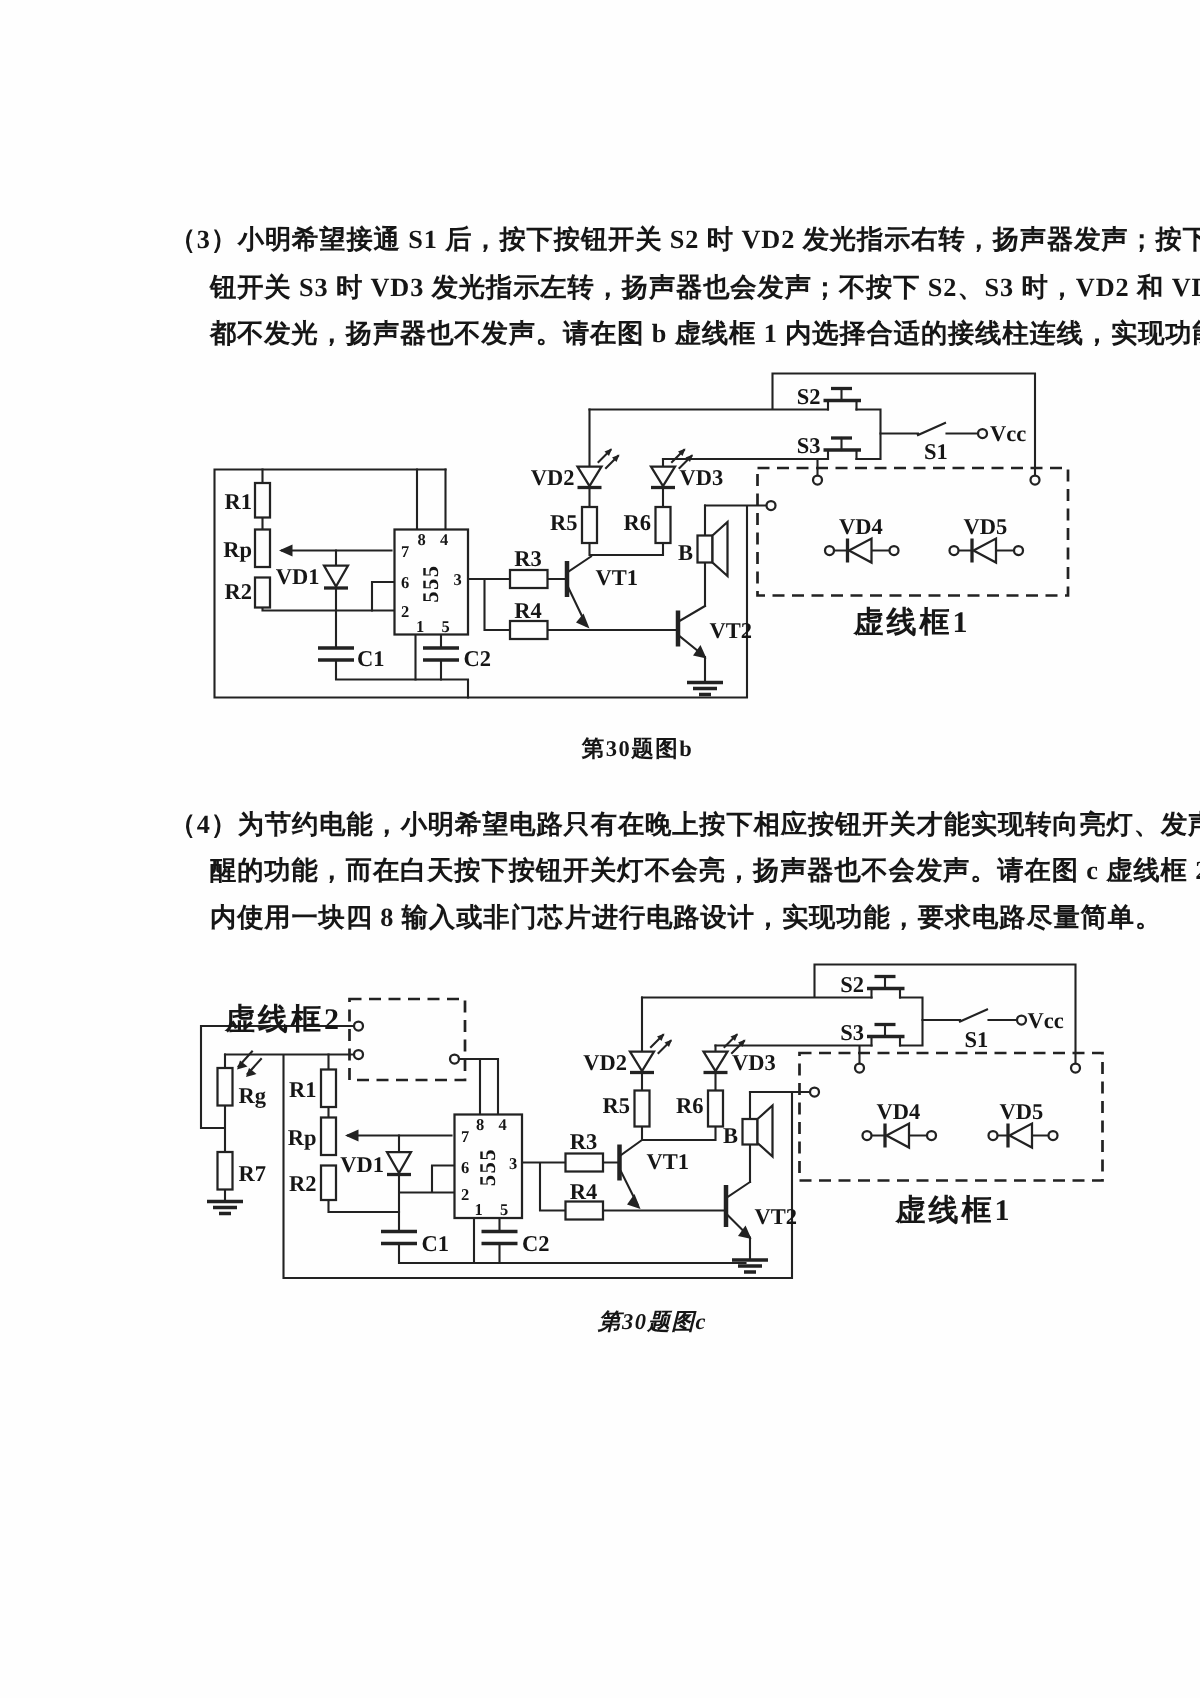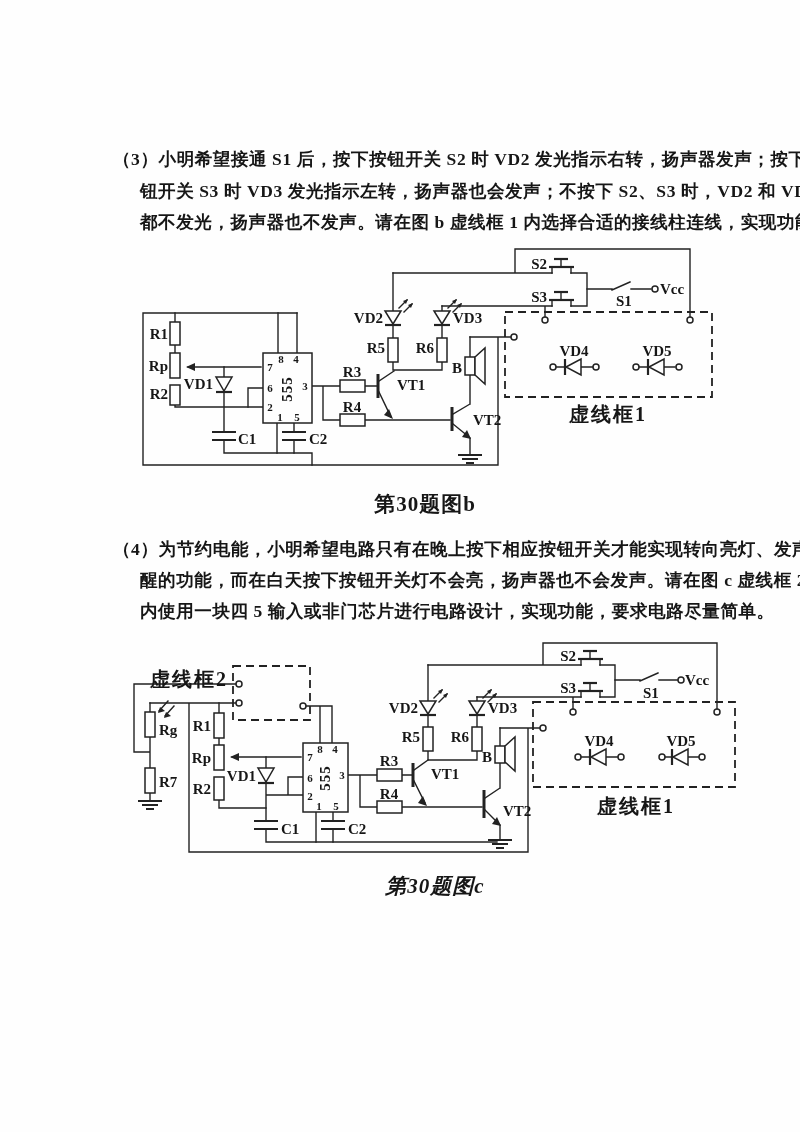--- a/index.html
+++ b/index.html
@@ -5,21 +5,21 @@
   html,body{margin:0;padding:0;background:#e8e8e8;}
   .page{
     position:relative;width:800px;height:1132px;background:#fefefe;
     font-family:"Liberation Serif","DejaVu Serif",serif;color:#1c1c1c;overflow:hidden;
   }
   .para-line{
     position:absolute;font-size:17.5px;font-weight:600;letter-spacing:0.6px;
     white-space:nowrap;color:#161616;
   }
   .caption{
-    position:absolute;font-size:21px;font-weight:600;letter-spacing:1px;
+    position:absolute;font-size:15px;font-weight:600;letter-spacing:1px;
     color:#161616;white-space:nowrap;text-align:center;
   }
   svg{position:absolute;overflow:visible;}
   svg text{
     font-family:"Liberation Serif","DejaVu Serif",serif;
     font-weight:bold;fill:#161616;
   }
   .lbl{font-size:15px;}
   .pin{font-size:11px;}
   .chip{font-size:15px;letter-spacing:1px;}
@@ -176,21 +176,21 @@
       <text class="lbl" x="657" y="356" text-anchor="middle">VD5</text>
       <text class="boxlbl" x="608" y="421" text-anchor="middle">虚线框1</text>
     </g>
   </svg>
 
   <div class="caption" style="left:340px;top:490px;width:170px;">第30题图b</div>
 
   <div>
     <div class="para-line" style="left:113px;top:537px;">（4）为节约电能，小明希望电路只有在晚上按下相应按钮开关才能实现转向亮灯、发声提</div>
     <div class="para-line" style="left:140px;top:568px;">醒的功能，而在白天按下按钮开关灯不会亮，扬声器也不会发声。请在图 c 虚线框 2</div>
-    <div class="para-line" style="left:140px;top:599px;">内使用一块四 5 输入或非门芯片进行电路设计，实现功能，要求电路尽量简单。</div>
+    <div class="para-line" style="left:140px;top:599px;">内使用一块四 8 输入或非门芯片进行电路设计，实现功能，要求电路尽量简单。</div>
   </div>
 
   <svg style="left:0;top:0;width:800px;height:1132px;" viewBox="0 0 800 1132">
     <g>
 
       <path class="wire" d="M134,684 H236 M134,684 V752 M134,752 H150 M150,703 V712 M150,737 V768 M150,793 V801"></path>
       <path class="bar" d="M138,801 H162 M142,805 H158 M146,809 H154"></path>
       <path class="wire" d="M150,703 H236 M189,703 V852 M189,852 H528 M528,852 V728 M500,728 H540"></path>
 
       <path class="wire" d="M219,703 V713 M219,738 V745 M219,800 V808 M219,808 H266"></path>

